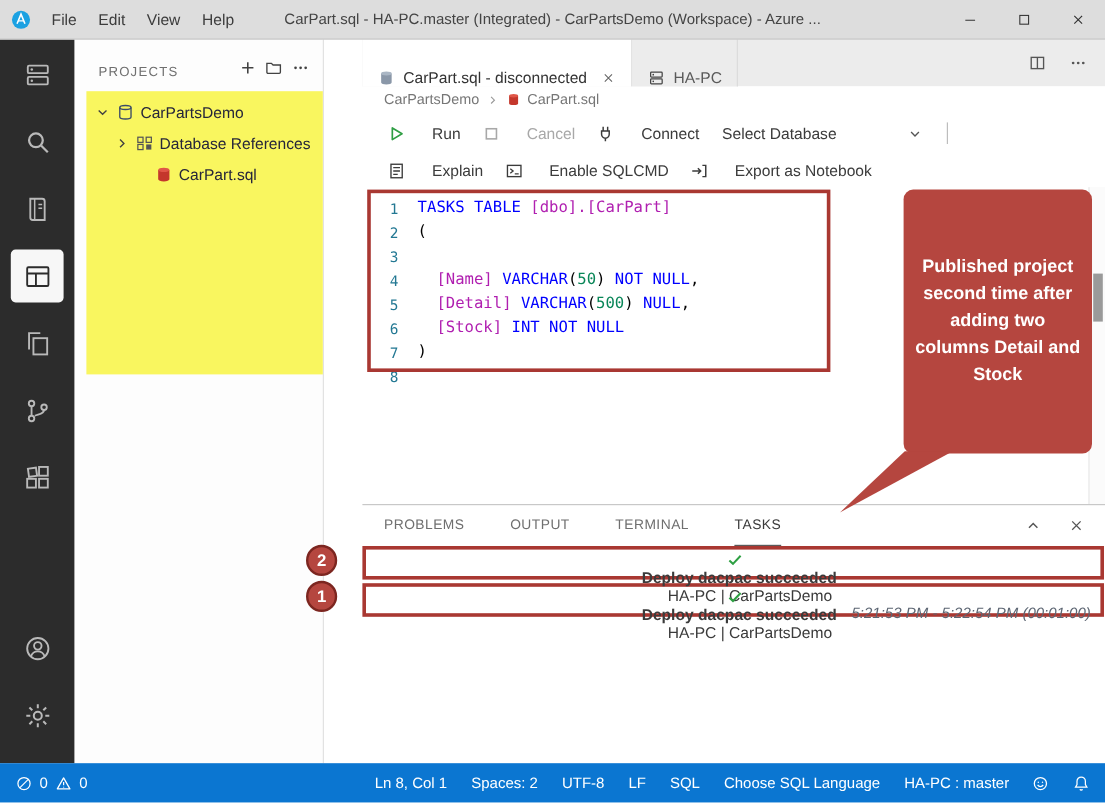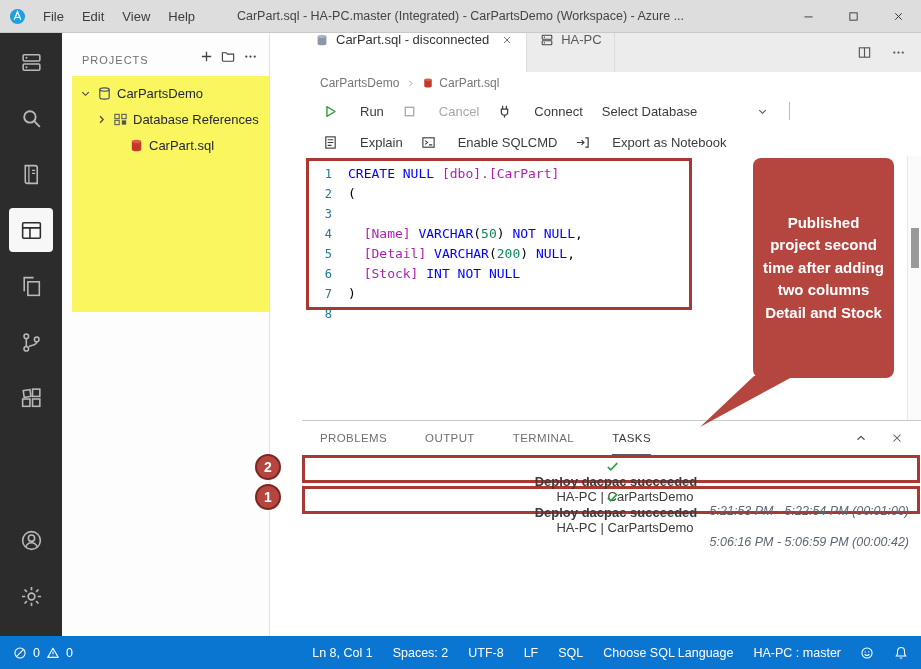--- a/index.html
+++ b/index.html
@@ -41,21 +41,21 @@
   .tree-item{height:26px;display:flex;align-items:center;color:#26263a;cursor:pointer;}
   .tree-chev{width:14px;height:14px;color:#424242;margin-right:2px;}
   .tree-chev svg{width:13px;height:13px;}
   .tree-icon{width:16px;height:16px;margin:0 5px 0 2px;color:#444;}
   .tree-icon svg{width:15px;height:15px;}
 
   
   .editorcol{position:absolute;left:302px;top:32px;right:0;bottom:33px;background:#fff;}
   .tabbar{height:40px;background:#ececec;display:flex;align-items:stretch;}
   .tabs{display:flex;}
-  .tab{display:flex;align-items:flex-start;padding:0 12px;background:#ececec;color:#5a5a5a;border-right:1px solid #dcdcdc;cursor:pointer;white-space:nowrap;}
+  .tab{display:flex;align-items:flex-end;padding:0 12px;background:#ececec;color:#5a5a5a;border-right:1px solid #dcdcdc;cursor:pointer;white-space:nowrap;}
   .tab.active{background:#fff;color:#333;}
   .tab-icon{width:15px;height:15px;margin-right:7px;color:#444;}
   .tab-icon svg{width:14px;height:14px;}
   .tab-close{width:15px;height:15px;margin-left:10px;color:#666;}
   .tab-close svg{width:12px;height:12px;}
   .tab-actions{margin-left:auto;display:flex;align-items:center;gap:16px;padding-right:14px;color:#555;}
   .ta-icon{width:18px;height:18px;cursor:pointer;}
   .ta-icon svg{width:15px;height:15px;}
 
   .breadcrumb{height:22px;display:flex;align-items:center;padding-left:18px;font-size:12px;color:#767676;gap:5px;background:#fff;}
@@ -114,21 +114,21 @@
   .sb-ic{width:16px;height:16px;}
   .sb-ic svg{width:14px;height:14px;}
   .sb-right{margin-left:auto;display:flex;align-items:center;gap:18px;}
   .sb-items{display:flex;align-items:center;gap:20px;}
   .sb-item{cursor:pointer;white-space:nowrap;}
 
   
   .ann-layer{position:absolute;left:0;top:0;right:0;bottom:0;pointer-events:none;z-index:40;}
   .ann-box{position:absolute;border:3px solid var(--ann);}
   .ann-code{left:306px;top:158px;width:380px;height:146px;}
-  .callout{position:absolute;left:753px;top:158px;width:141px;min-height:220px;background:var(--callout);
+  .callout{position:absolute;left:753px;top:158px;width:157px;min-height:220px;background:var(--callout);
     border-radius:8px;color:#fff;font-weight:bold;font-size:15px;text-align:center;
     display:flex;align-items:center;justify-content:center;padding:10px 8px;box-sizing:border-box;line-height:1.5;}
   .callout-tail{position:absolute;left:688px;top:374px;width:120px;height:55px;}
   .badge{position:absolute;width:26px;height:26px;border-radius:50%;background:var(--callout);border:2px solid #7c2620;
     color:#fff;font-weight:bold;font-size:14px;display:flex;align-items:center;justify-content:center;box-sizing:border-box;}
   .b2{left:255px;top:454px;}
   .b1{left:255px;top:484px;}
 </style>
 </head>
 <body>
@@ -448,36 +448,36 @@
             </svg>
           </span>
           <span class="tb-label">Export as Notebook</span>
         </div>
       </div>
 
     <div class="code-area">
       <div id="code">
           <div class="code-line">
             <span class="ln">1</span>
-            <span class="lc"><span class="tok kw">CREATE NULL</span><span class="tok pl"> </span><span class="tok id">[dbo].[CarPart]</span></span>
+            <span class="lc"><span class="tok kw">TASKS TABLE</span><span class="tok pl"> </span><span class="tok id">[dbo].[CarPart]</span></span>
           </div>
           <div class="code-line">
             <span class="ln">2</span>
             <span class="lc"><span class="tok pl">(</span></span>
           </div>
           <div class="code-line">
             <span class="ln">3</span>
           </div>
           <div class="code-line">
             <span class="ln">4</span>
             <span class="lc"><span class="tok pl">  </span><span class="tok id">[Name]</span><span class="tok pl"> </span><span class="tok kw">VARCHAR</span><span class="tok pl">(</span><span class="tok nu">50</span><span class="tok pl">) </span><span class="tok kw">NOT NULL</span><span class="tok pl">,</span></span>
           </div>
           <div class="code-line">
             <span class="ln">5</span>
-            <span class="lc"><span class="tok pl">  </span><span class="tok id">[Detail]</span><span class="tok pl"> </span><span class="tok kw">VARCHAR</span><span class="tok pl">(</span><span class="tok nu">200</span><span class="tok pl">) </span><span class="tok kw">NULL</span><span class="tok pl">,</span></span>
+            <span class="lc"><span class="tok pl">  </span><span class="tok id">[Detail]</span><span class="tok pl"> </span><span class="tok kw">VARCHAR</span><span class="tok pl">(</span><span class="tok nu">500</span><span class="tok pl">) </span><span class="tok kw">NULL</span><span class="tok pl">,</span></span>
           </div>
           <div class="code-line">
             <span class="ln">6</span>
             <span class="lc"><span class="tok pl">  </span><span class="tok id">[Stock]</span><span class="tok pl"> </span><span class="tok kw">INT NOT NULL</span></span>
           </div>
           <div class="code-line">
             <span class="ln">7</span>
             <span class="lc"><span class="tok pl">)</span></span>
           </div>
           <div class="code-line">
@@ -523,21 +523,20 @@
             <span class="t-time">5:21:53 PM - 5:22:54 PM (00:01:00)</span>
           </div>
           <div class="task-row">
             <span class="task-check" data-icon="check">
               <svg viewBox="0 0 16 16">
                 <path d="M3 8.6l3.2 3L13 4.4" fill="none" stroke="#2ea043" stroke-width="1.8"></path>
               </svg>
             </span>
             <span class="t-status">Deploy dacpac succeeded</span>
             <span class="t-target">HA-PC | CarPartsDemo</span>
-            <span class="t-time">5:06:16 PM - 5:06:59 PM (00:00:42)</span>
           </div>
         </div>
     </div>
   </div>
 
   <div class="statusbar">
     <div class="sb-left">
       <span class="sb-ic" data-icon="error-circle">
           <svg viewBox="0 0 16 16">
             <circle cx="8" cy="8" r="5.8" fill="none" stroke="currentColor" stroke-width="1.2"></circle>

